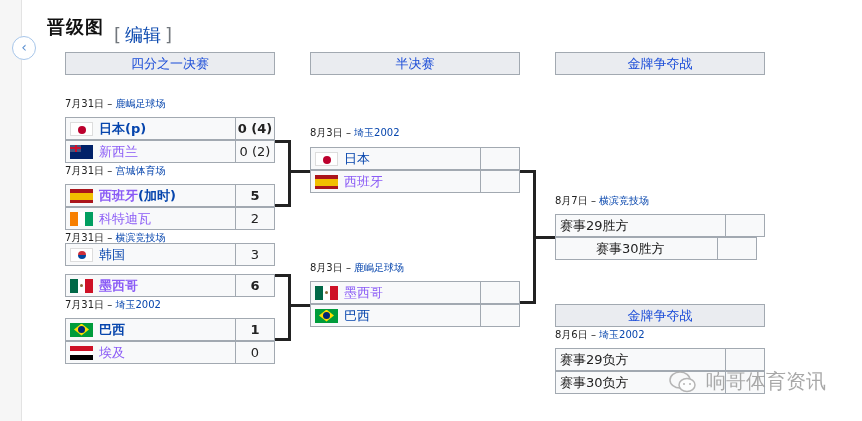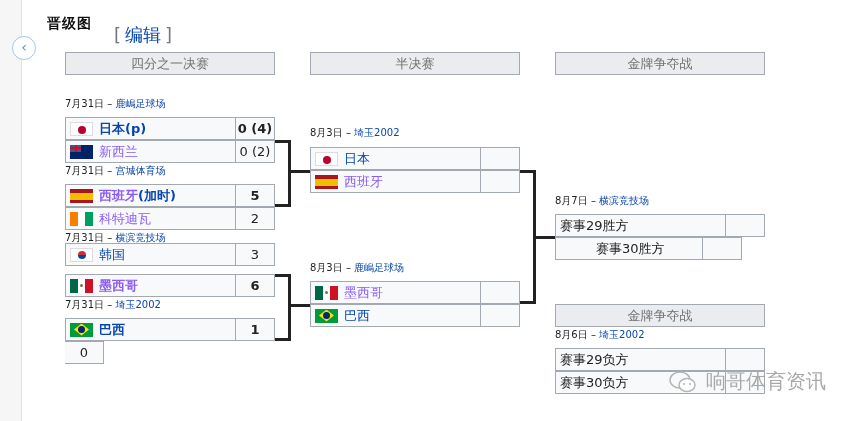--- a/index.html
+++ b/index.html
@@ -1,23 +1,23 @@
 <!DOCTYPE html>
 <html><head>
 <meta charset="utf-8">
 <style>
   * { box-sizing: border-box; margin: 0; padding: 0; }
   html, body { width: 862px; height: 421px; overflow: hidden; background: #ffffff; }
   body { position: relative; font-family: "DejaVu Sans", "Liberation Sans", sans-serif; font-size: 13px; color: #222; }
   .side-strip { position: absolute; left: 0; top: 0; width: 22px; height: 421px; background: #f6f6f6; border-right: 1px solid #e3e3e3; }
   .collapse-btn { position: absolute; left: 12px; top: 36px; width: 24px; height: 24px; border-radius: 50%; border: 1px solid #a7c6ea; background: #fff; color: #5a8fd0; font-size: 14px; line-height: 21px; text-align: center; cursor: pointer; }
-  .title { position: absolute; left: 47px; top: 15px; font-size: 14px; font-weight: bold; color: #111; letter-spacing: 1px; }
+  .title { position: absolute; left: 47px; top: 15px; font-size: 18px; font-weight: bold; color: #111; letter-spacing: 1px; }
   .edit { position: absolute; left: 114px; top: 23px; font-size: 18px; color: #72777d; }
   .edit a { color: #0645ad; text-decoration: none; margin: 0 4px; cursor: pointer; }
-  .round-hdr { position: absolute; height: 23px; background: #eaecf0; border: 1px solid #a2a9b1; text-align: center; line-height: 21px; color: #737373; font-size: 13px; }
+  .round-hdr { position: absolute; height: 23px; background: #eaecf0; border: 1px solid #a2a9b1; text-align: center; line-height: 21px; color: #1d4ed8; font-size: 13px; }
   .date { position: absolute; font-size: 10px; color: #222; white-space: nowrap; }
   .date .venue { color: #0645ad; cursor: pointer; }
   .row { position: absolute; height: 23px; display: flex; }
   .row .team { background: #f8f9fa; border: 1px solid #a2a9b1; height: 23px; display: flex; align-items: center; padding-left: 4px; white-space: nowrap; }
   .row .score { background: #f8f9fa; border: 1px solid #a2a9b1; border-left: none; height: 23px; text-align: center; line-height: 21px; }
   .row + .row {}
   .flag { width: 23px; height: 14px; margin-right: 6px; flex: none; position: relative; overflow: hidden; }
   .tname { color: #0645ad; cursor: pointer; }
   .tname.red { color: #8b5cf6; }
   .bold { font-weight: bold; }
@@ -109,20 +109,24 @@
 
 <div class="date" style="left:65px;top:298px;"><span>7月31日 – </span><span class="venue">埼玉2002</span></div>
 <div class="row" style="left:65px;top:318px;">
   <div class="team" style="width:171px;">
       <span class="flag f-br"></span>
       <span class="tname bold">巴西</span>
     </div>
   <div class="score bold" style="width:39px;">1</div>
 </div>
 <div class="row" style="left:65px;top:341px;">
+  <div class="team" style="width:171px;">
+      <span class="flag f-eg"></span>
+      <span class="tname red">埃及</span>
+    </div>
   <div class="score" style="width:39px;">0</div>
 </div>
 
 <div class="date" style="left:310px;top:126px;"><span>8月3日 – </span><span class="venue">埼玉2002</span></div>
 <div class="row" style="left:310px;top:147px;">
   <div class="team" style="width:171px;">
       <span class="flag f-jp"></span>
       <span class="tname">日本</span>
     </div>
   <div class="score" style="width:39px;"></div>
@@ -150,21 +154,21 @@
     </div>
   <div class="score" style="width:39px;"></div>
 </div>
 
 <div class="date" style="left:555px;top:194px;"><span>8月7日 – </span><span class="venue">横滨竞技场</span></div>
 <div class="row" style="left:555px;top:214px;">
   <div class="team" style="width:171px;">赛事29胜方</div>
   <div class="score" style="width:39px;"></div>
 </div>
 <div class="row" style="left:555px;top:237px;">
-  <div class="team" style="width:148px;padding-left:40px;">赛事30胜方</div>
+  <div class="team" style="width:163px;padding-left:40px;">赛事30胜方</div>
   <div class="score" style="width:39px;"></div>
 </div>
 
 <div class="date" style="left:555px;top:328px;"><span>8月6日 – </span><span class="venue">埼玉2002</span></div>
 <div class="row" style="left:555px;top:348px;">
   <div class="team" style="width:171px;">赛事29负方</div>
   <div class="score" style="width:39px;"></div>
 </div>
 <div class="row" style="left:555px;top:371px;">
   <div class="team" style="width:171px;">赛事30负方</div>

